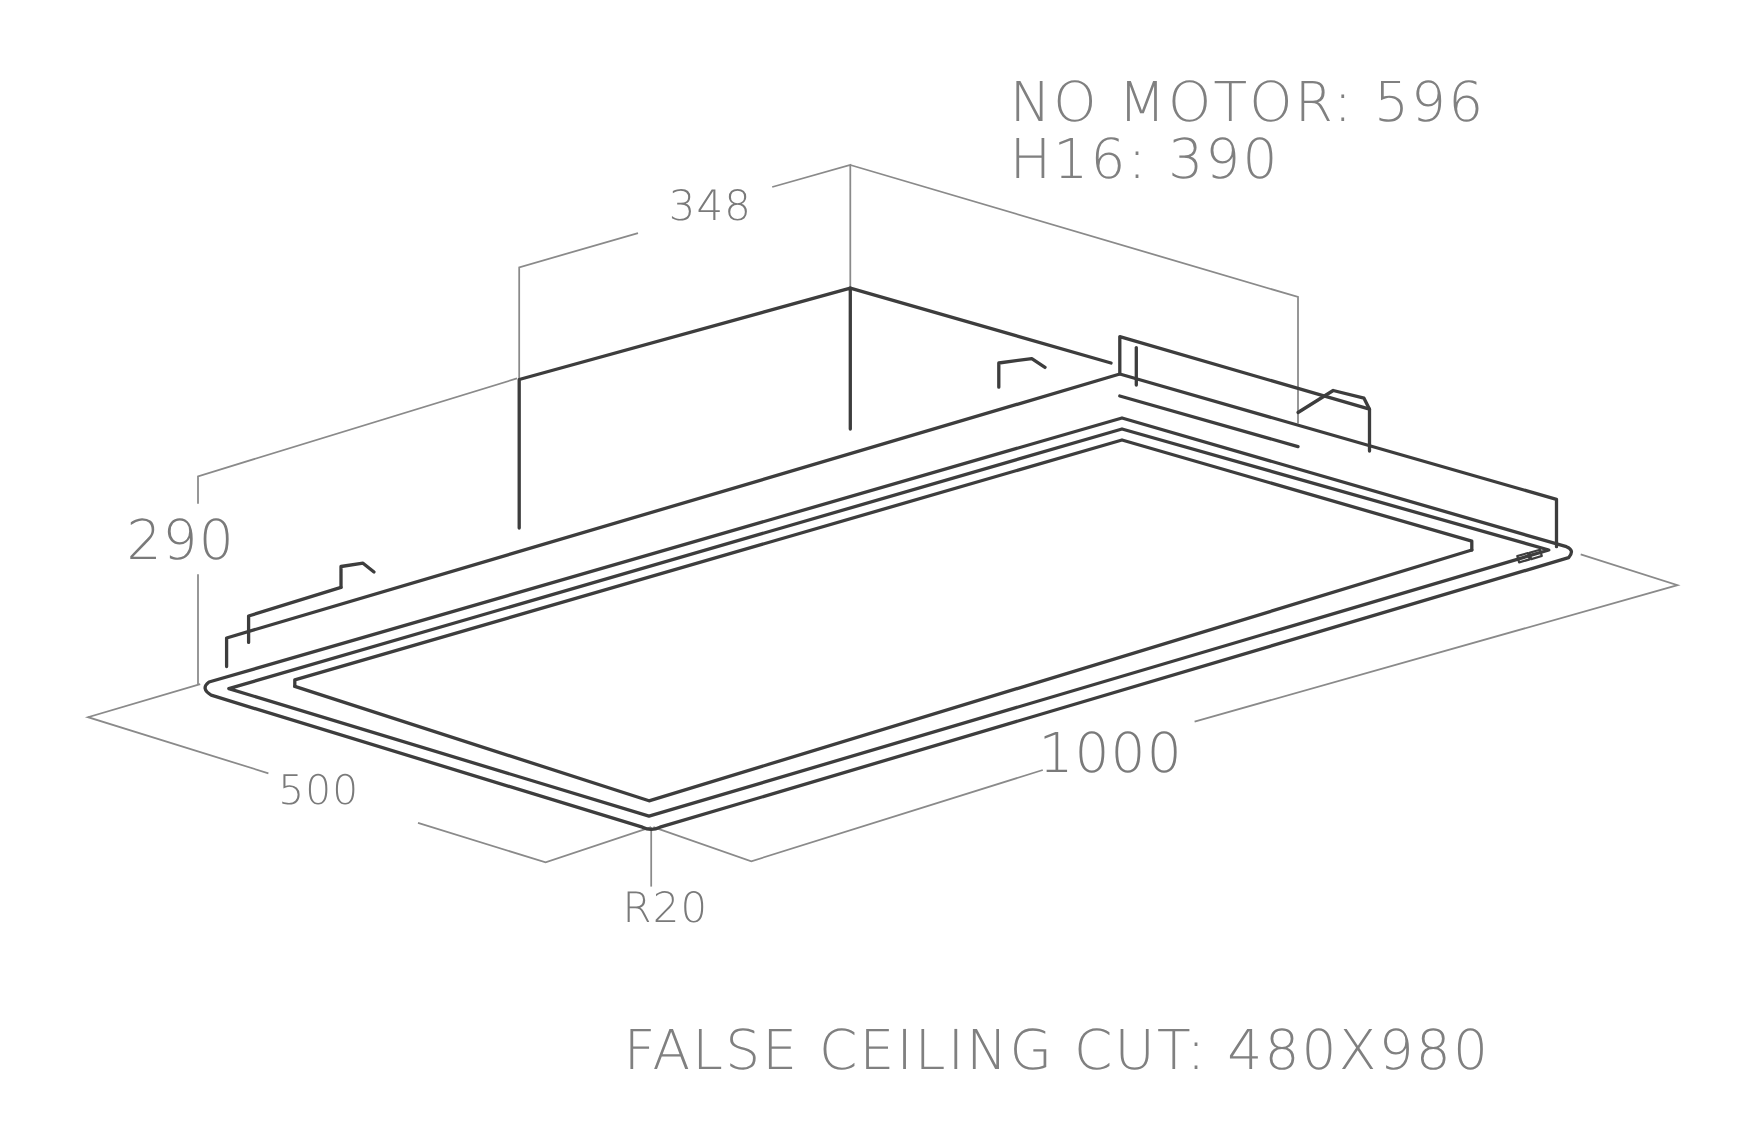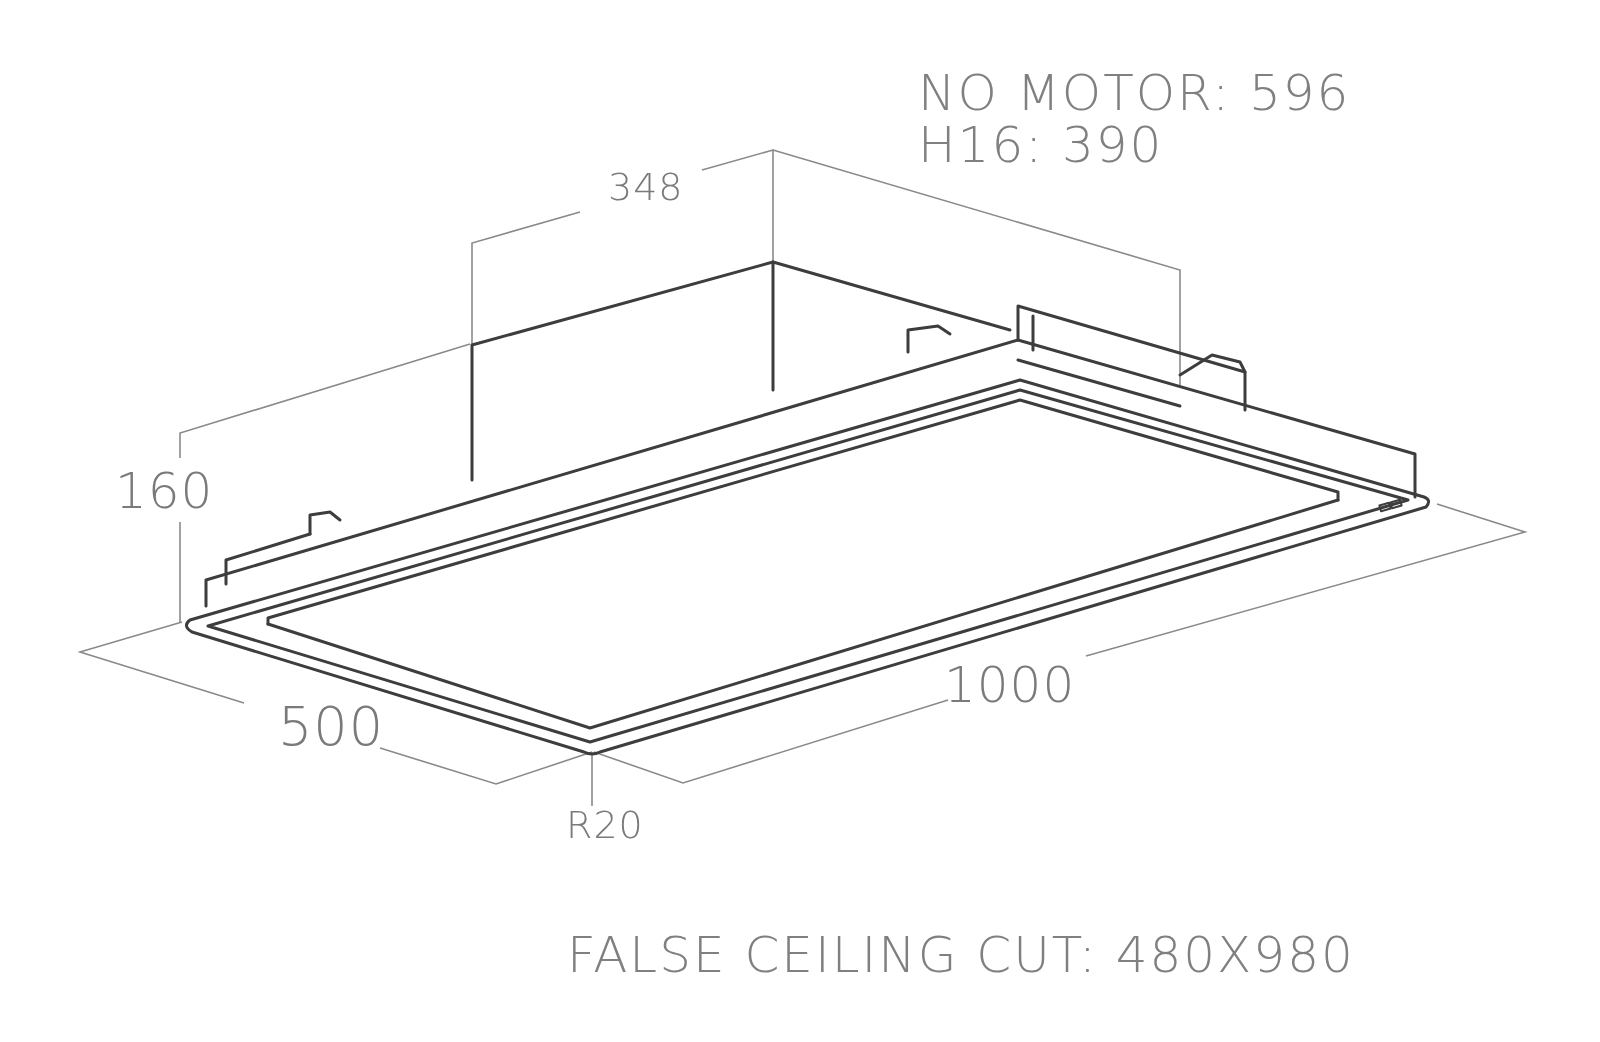--- a/index.html
+++ b/index.html
@@ -72,18 +72,18 @@
     <path class="obj" d="M 268,624 L 590,728 L 1338,500"></path>
     <rect class="obj" x="1380" y="504" width="10" height="6" transform="rotate(-16 1385 507)" style="stroke-width:2"></rect>
     <rect class="obj" x="1391" y="501" width="10" height="6" transform="rotate(-16 1396 504)" style="stroke-width:2"></rect>
   </g>
 </svg>
 
 <div class="note-label" style="left:918px; top:68px; font-size:50px;">NO MOTOR: 596</div>
 <div class="note-label" style="left:918px; top:120px; font-size:50px;">H16: 390</div>
 
 <div class="dim-label" style="left:596px; top:168px; font-size:38px;margin-left:12px;">348</div>
-<div class="dim-label" style="left:115px; top:466px; font-size:50px;">160</div>
-<div class="dim-label" style="left:253px; top:700px; font-size:54px;margin-left:25px;">500</div>
+<div class="dim-label" style="left:115px; top:466px; font-size:50px;">290</div>
+<div class="dim-label" style="left:253px; top:700px; font-size:37px;">500</div>
 <div class="dim-label" style="left:944px; top:660px; font-size:50px;">1000</div>
 <div class="dim-label" style="left:566px; top:806px; font-size:38px;">R20</div>
 
 <div class="note-label" style="left:567px; top:930px; font-size:50px;">FALSE CEILING CUT: 480X980</div>
 
 </body></html>

